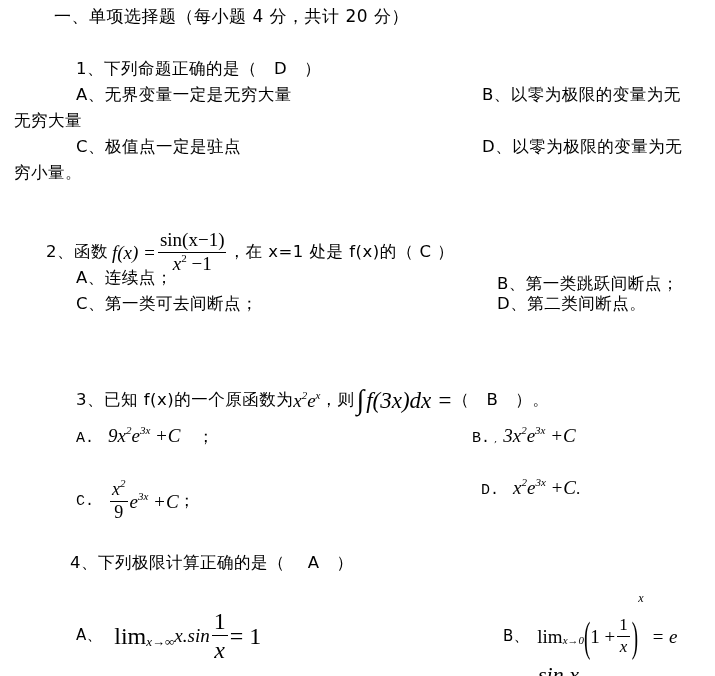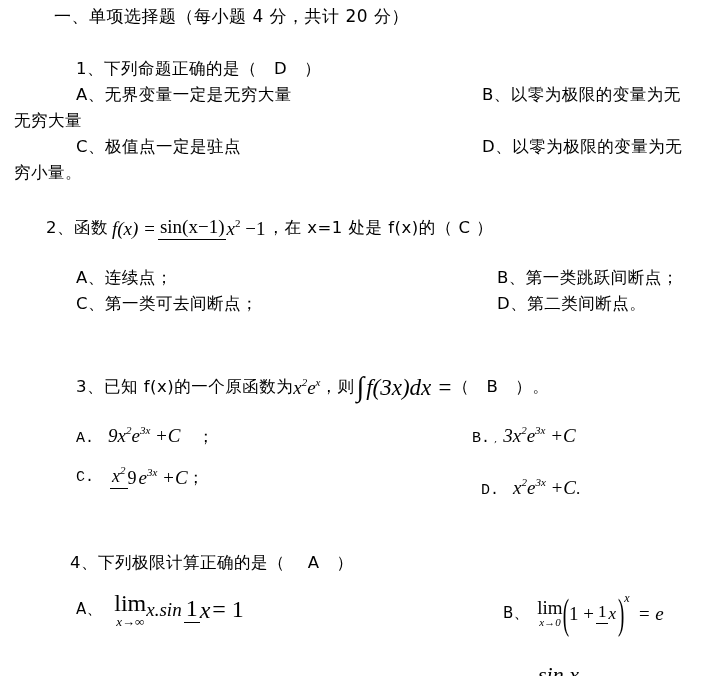--- a/index.html
+++ b/index.html
@@ -6,24 +6,24 @@
     body {
       width: 715px; height: 676px; overflow: hidden; position: relative;
       color: #000; font-family: "DejaVu Serif", serif; font-size: 17px;
     }
     .abs { position: absolute; white-space: nowrap; line-height: 1; }
     .cjk { font-family: "DejaVu Sans", sans-serif; font-size: 16.5px; letter-spacing: 0.5px; }
     .mono { font-family: "Liberation Mono", monospace; }
     .math { font-family: "Liberation Serif", serif; }
     .it { font-style: italic; }
     sup.s { font-size: 11px; vertical-align: 8px; line-height: 0; }
-    .frac { display: inline-flex; flex-direction: row; align-items: flex-end; vertical-align: middle; margin: 5px 2px; }
+    .frac { display: inline-flex; flex-direction: column; align-items: center; vertical-align: middle; margin: 18px 2px; }
     .frac .num { padding: 0 2px 1px; border-bottom: 1.2px solid #000; line-height: 1.1; }
     .frac .den { padding-top: 1px; line-height: 1.1; }
-    .lim { display: inline-flex; flex-direction: column; align-items: center; vertical-align: middle; line-height: 1; }
+    .lim { display: inline-flex; flex-direction: row; align-items: flex-end; vertical-align: middle; line-height: 1; }
     .lim .sub { font-style: italic; }
     .paren { font-weight: 100; transform: scaleY(2.2); display: inline-block; }
   </style>
 </head>
 <body>
 
 <div class="abs cjk" style="left:54px; top:8px; font-size:17px;">一、单项选择题（每小题 4 分，共计 20 分）</div>
 
 <div>
   <div class="abs cjk" style="left:76px; top:61px;">1、下列命题正确的是（　D　）</div>
@@ -39,27 +39,27 @@
   <div class="abs" style="left:46px; top:212px; display:flex; align-items:center;">
     <span class="cjk">2、函数</span>
     <span class="math it" style="font-size:19px; margin-left:4px;">f(x) =</span>
     <span class="frac math" style="font-size:19px;">
       <span class="num">sin(x−1)</span>
       <span class="den"><span class="it">x</span><sup class="s">2</sup><span> −1</span></span>
     </span>
     <span class="cjk">，在 x=1 处是 f(x)的（ C ）</span>
   </div>
   <div class="abs cjk" style="left:76px; top:270px;">A、连续点；</div>
-  <div class="abs cjk" style="left:497px; top:270px;">B、第一类跳跃间断点；</div>
+  <div class="abs cjk" style="left:497px; top:276px;">B、第一类跳跃间断点；</div>
   <div class="abs cjk" style="left:76px; top:296px;">C、第一类可去间断点；</div>
   <div class="abs cjk" style="left:497px; top:296px;">D、第二类间断点。</div>
 </div>
 
 <div>
-  <div class="abs" style="left:76px; top:373px; display:flex; align-items:center;">
+  <div class="abs" style="left:76px; top:386px; display:flex; align-items:center;">
     <span class="cjk">3、已知 f(x)的一个原函数为</span>
     <span class="math it" style="font-size:19px;"><span>x</span><sup class="s">2</sup><span>e</span><sup class="s">x</sup></span>
     <span class="cjk">，则</span>
     <span class="math" style="font-size:28px; margin:0 2px;">∫</span>
     <span class="math it" style="font-size:23px;">f(3x)dx =</span>
     <span class="cjk">（　B　）。</span>
   </div>
 
   <div class="abs" style="left:76px; top:426px; display:flex; align-items:baseline;">
     <span class="mono" style="font-size:15px; margin-right:14px;">A.</span>

